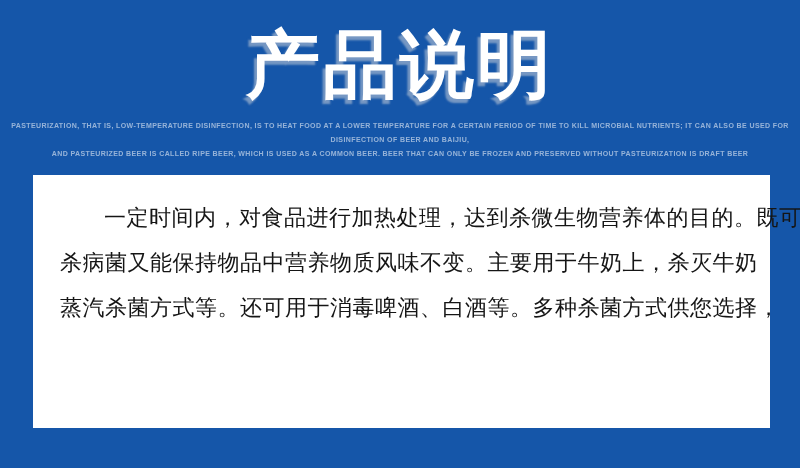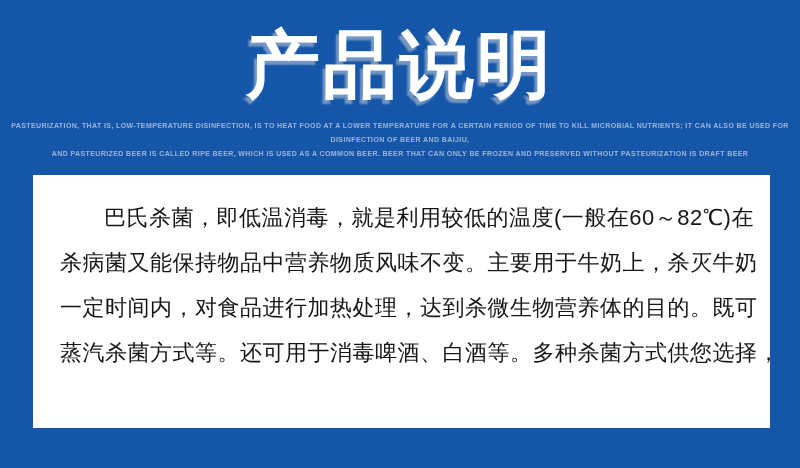--- a/index.html
+++ b/index.html
@@ -64,17 +64,16 @@
 
 <div class="hero">
   <div class="page-title">产品说明</div>
   <div class="subtitle">
     <div>PASTEURIZATION, THAT IS, LOW-TEMPERATURE DISINFECTION, IS TO HEAT FOOD AT A LOWER TEMPERATURE FOR A CERTAIN PERIOD OF TIME TO KILL MICROBIAL NUTRIENTS; IT CAN ALSO BE USED FOR DISINFECTION OF BEER AND BAIJIU,</div>
     <div>AND PASTEURIZED BEER IS CALLED RIPE BEER, WHICH IS USED AS A COMMON BEER. BEER THAT CAN ONLY BE FROZEN AND PRESERVED WITHOUT PASTEURIZATION IS DRAFT BEER</div>
   </div>
 </div>
 
 <div class="content-card">
-  <div class="para-line">巴氏杀菌，即低温消毒，就是利用较低的温度(一般在60～82℃)在</div>
+  <div class="para-line">一定时间内，对食品进行加热处理，达到杀微生物营养体的目的。既可</div>
   <div class="para-line">杀病菌又能保持物品中营养物质风味不变。主要用于牛奶上，杀灭牛奶</div>
-  <div class="para-line">一定时间内，对食品进行加热处理，达到杀微生物营养体的目的。既可</div>
   <div class="para-line">蒸汽杀菌方式等。还可用于消毒啤酒、白酒等。多种杀菌方式供您选择，</div>
 </div>
 
 </body></html>

